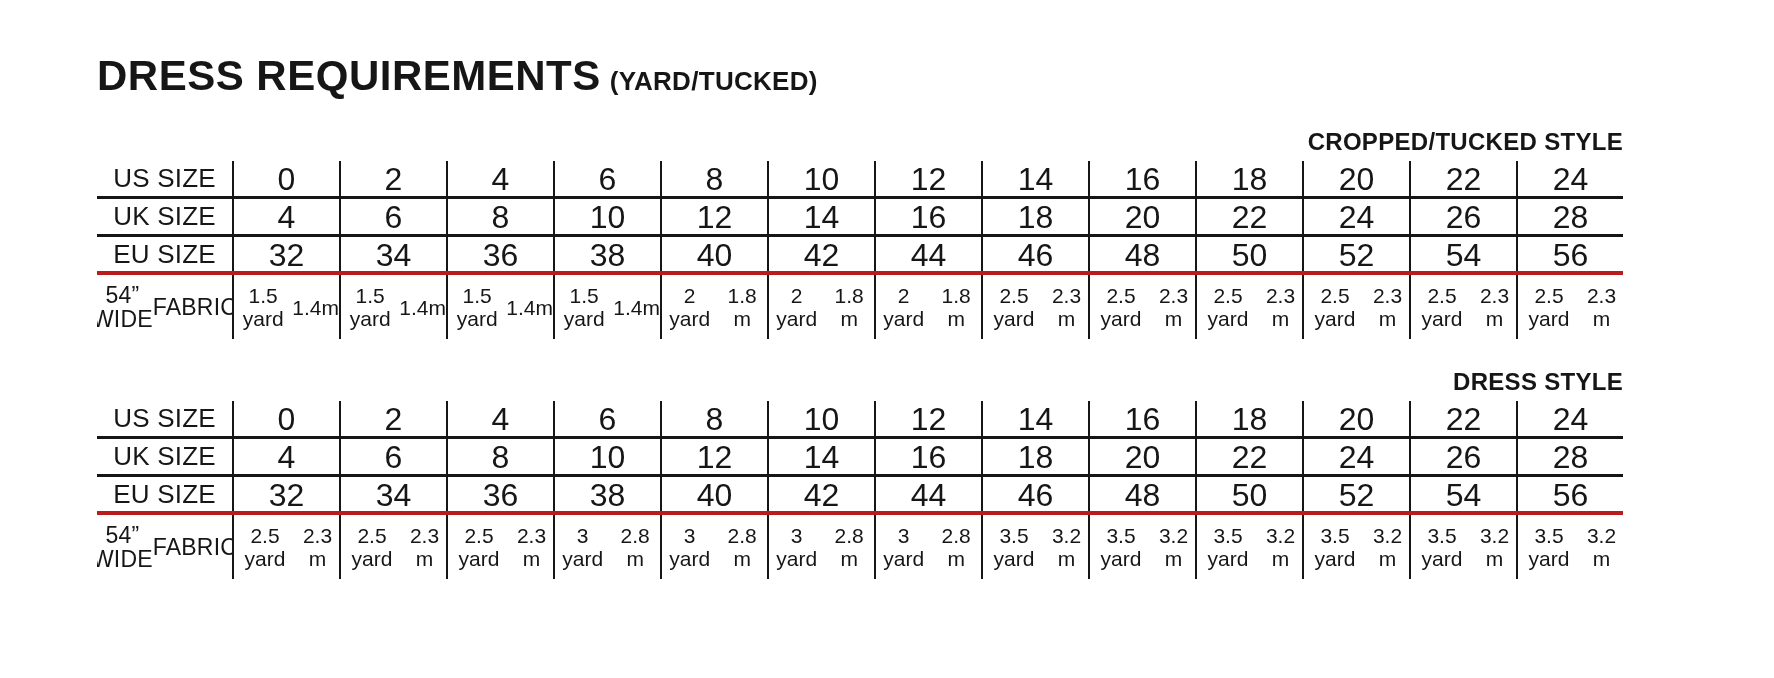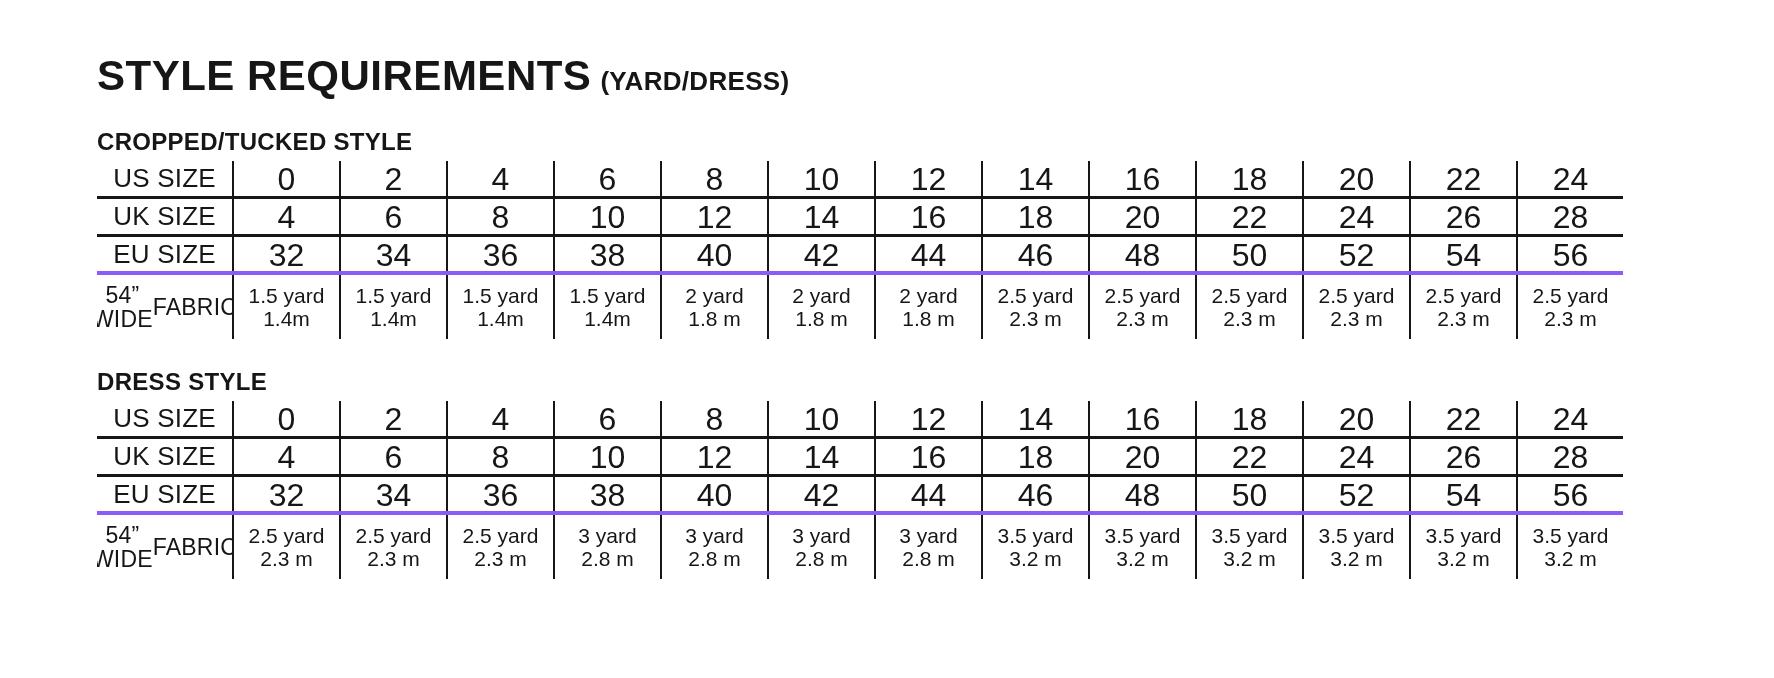--- a/index.html
+++ b/index.html
@@ -19,49 +19,50 @@
     font-size:42px; font-weight:800; letter-spacing:0.5px;
     white-space:nowrap;
   }
   .title .suffix {
     font-size:26px; font-weight:700; margin-left:9px; letter-spacing:0.3px;
   }
   .table-block { position:absolute; left:97px; }
   .table-block h2 {
     font-size:24px; font-weight:800; line-height:28px; letter-spacing:0.3px;
     white-space:nowrap;
+    text-align:right;
   }
   .size-table { margin-top:5px; }
   .trow {
     display:grid;
     grid-template-columns:135px repeat(13, 107px);
   }
   .size-row { height:38px; border-bottom:3px solid #161616; }
-  .row-eu   { border-bottom:4px solid #8b5cf6; }
+  .row-eu   { border-bottom:4px solid #b91c1c; }
   .fabric-row { height:64px; }
   .cell {
     display:flex; align-items:center; justify-content:center;
     overflow:hidden;
   }
   .data-cell { border-left:2px solid #161616; }
   .label-cell { font-size:26px; font-weight:400; letter-spacing:0.2px; }
   .size-cell { font-size:32px; font-weight:400; line-height:1; padding-top:1px; }
   .fabric-cell {
-    flex-direction:column;
-    font-size:21px; line-height:23px; text-align:right;
+    flex-direction:row;
+    font-size:21px; line-height:23px; text-align:center;
   }
   .fabric-label {
     font-size:23px; line-height:24px; text-align:center;
   }
 </style>
 </head>
 <body>
 
 <h1 class="title">
-  <span>STYLE REQUIREMENTS</span><span class="suffix">(YARD/DRESS)</span>
+  <span>DRESS REQUIREMENTS</span><span class="suffix">(YARD/TUCKED)</span>
 </h1>
 
 <section class="table-block" style="top:128px">
   <h2>CROPPED/TUCKED STYLE</h2>
   <div class="size-table">
       <div class="trow size-row row-us">
         <div class="cell label-cell">US SIZE</div>
         <div class="cell data-cell size-cell">0</div>
         <div class="cell data-cell size-cell">2</div>
         <div class="cell data-cell size-cell">4</div>

